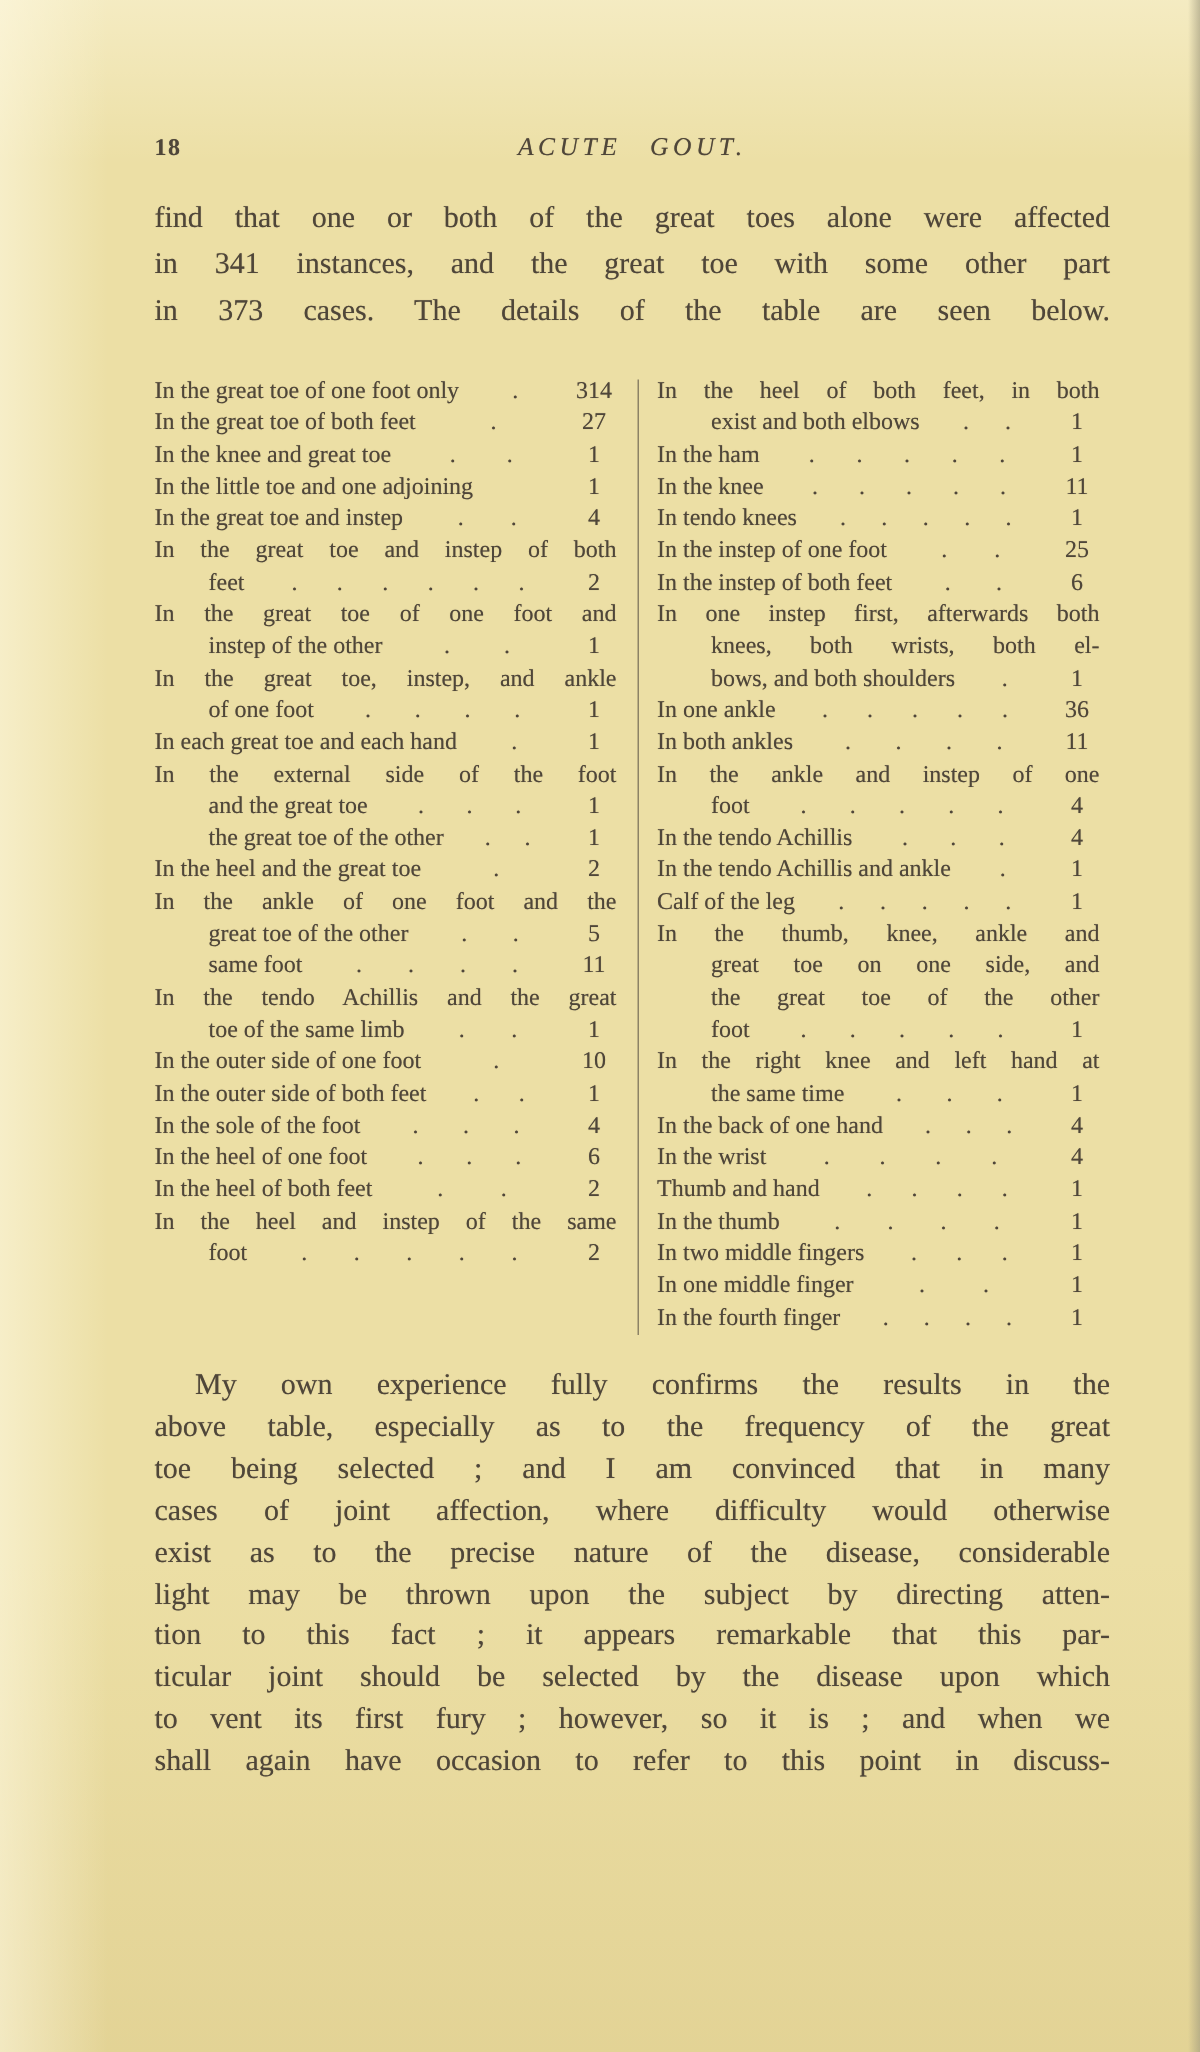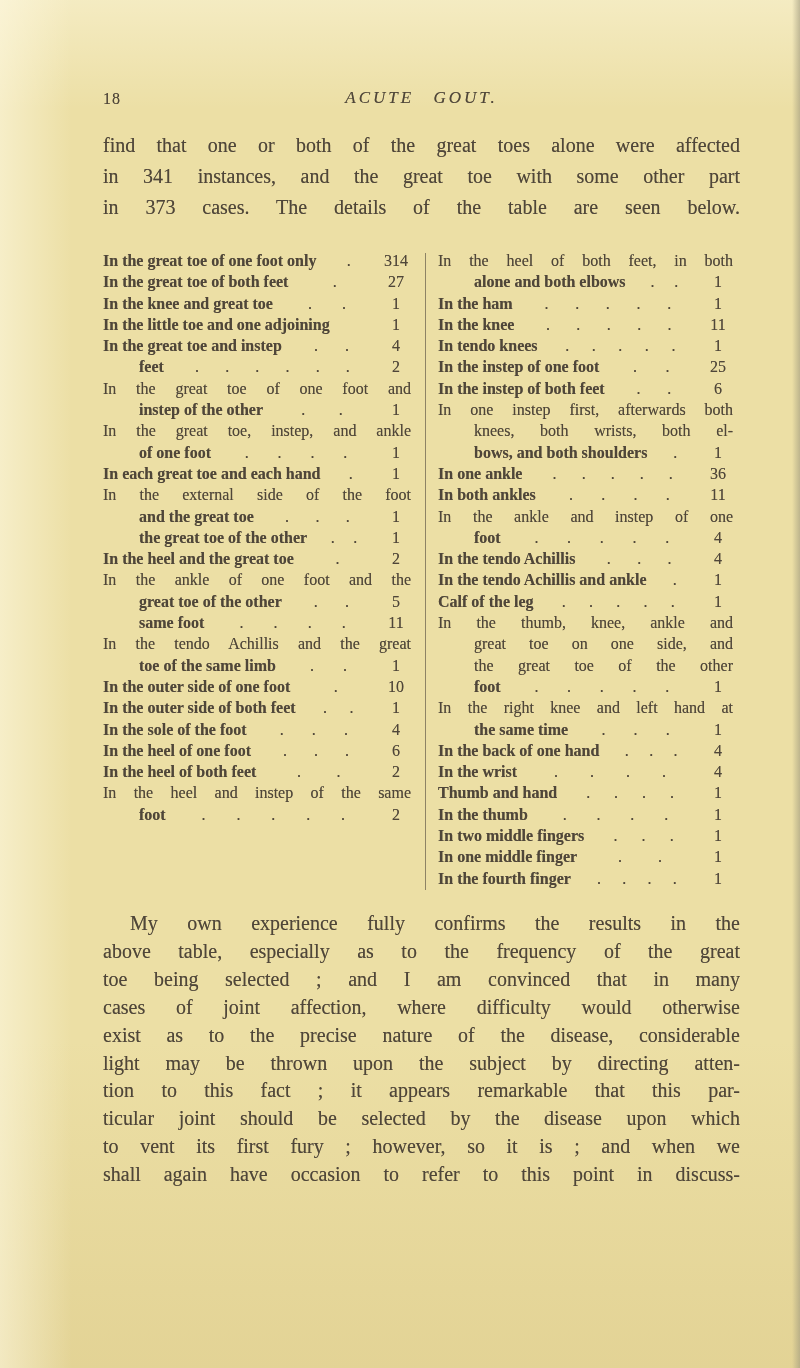--- a/index.html
+++ b/index.html
@@ -20,38 +20,38 @@
   }
   .edge-right{
     position:absolute;right:0;top:0;width:8px;height:100%;
     background:linear-gradient(90deg, rgba(158,152,125,0), rgba(158,152,125,.6));
   }
   
   .running-head{
     position:absolute;left:103px;top:88px;width:637px;
     text-align:center;font-size:17px;line-height:20px;
   }
-  .folio{position:absolute;left:0;top:1px;font-size:16px;letter-spacing:1px;font-style:normal;}
+  .folio{position:absolute;left:0;top:1px;font-size:16px;letter-spacing:1px;font-style:normal;font-weight:bold;}
   .rh-title{font-style:italic;letter-spacing:3px;word-spacing:12px;}
   
   .para{position:absolute;left:103px;width:637px;font-size:20px;}
   .para .pline{text-align:justify;text-align-last:justify;-moz-text-align-last:justify;}
   .intro{top:130px;line-height:31px;}
   .closing{top:910px;line-height:27.9px;}
   .closing .pline:first-child{text-indent:27px;}
   
   .table-wrap{position:absolute;left:103px;top:250px;width:632px;height:640px;font-size:16px;line-height:21.3px;}
   .col{position:absolute;top:0;}
   .col-left{left:0;width:308px;}
   .col-right{left:335px;width:295px;}
   .divider{position:absolute;left:322px;top:3px;width:1px;height:637px;background:#6e6450;opacity:.75;}
   .tline{display:flex;align-items:baseline;}
   .tline.indent{padding-left:36px;}
   .tline.fill{display:block;text-align:justify;text-align-last:justify;-moz-text-align-last:justify;}
-  .tt{white-space:nowrap;font-weight:bold;}
+  .tt{white-space:nowrap;}
   .dots{flex:1 1 auto;display:flex;justify-content:space-evenly;margin:0 5px;min-width:4px;}
   .dots b{font-weight:normal;}
   .tv{text-align:center;min-width:30px;white-space:nowrap;}
 </style>
 </head>
 <body>
 
 <div class="page">
   <div class="edge-right"></div>
 
@@ -96,20 +96,21 @@
           <span class="tv">1</span>
         </div>
         <div class="tline">
           <span class="tt">In the great toe and instep</span>
           <span class="dots">
             <b>.</b>
             <b>.</b>
           </span>
           <span class="tv">4</span>
         </div>
+        <div class="tline fill">In the great toe and instep of both</div>
         <div class="tline indent">
           <span class="tt">feet</span>
           <span class="dots">
             <b>.</b>
             <b>.</b>
             <b>.</b>
             <b>.</b>
             <b>.</b>
             <b>.</b>
           </span>
@@ -246,21 +247,21 @@
             <b>.</b>
             <b>.</b>
           </span>
           <span class="tv">2</span>
         </div>
       </div>
     <div class="divider"></div>
     <div class="col col-right">
         <div class="tline fill">In the heel of both feet, in both</div>
         <div class="tline indent">
-          <span class="tt">alone and both elbows</span>
+          <span class="tt">exist and both elbows</span>
           <span class="dots">
             <b>.</b>
             <b>.</b>
           </span>
           <span class="tv">1</span>
         </div>
         <div class="tline">
           <span class="tt">In the ham</span>
           <span class="dots">
             <b>.</b>

